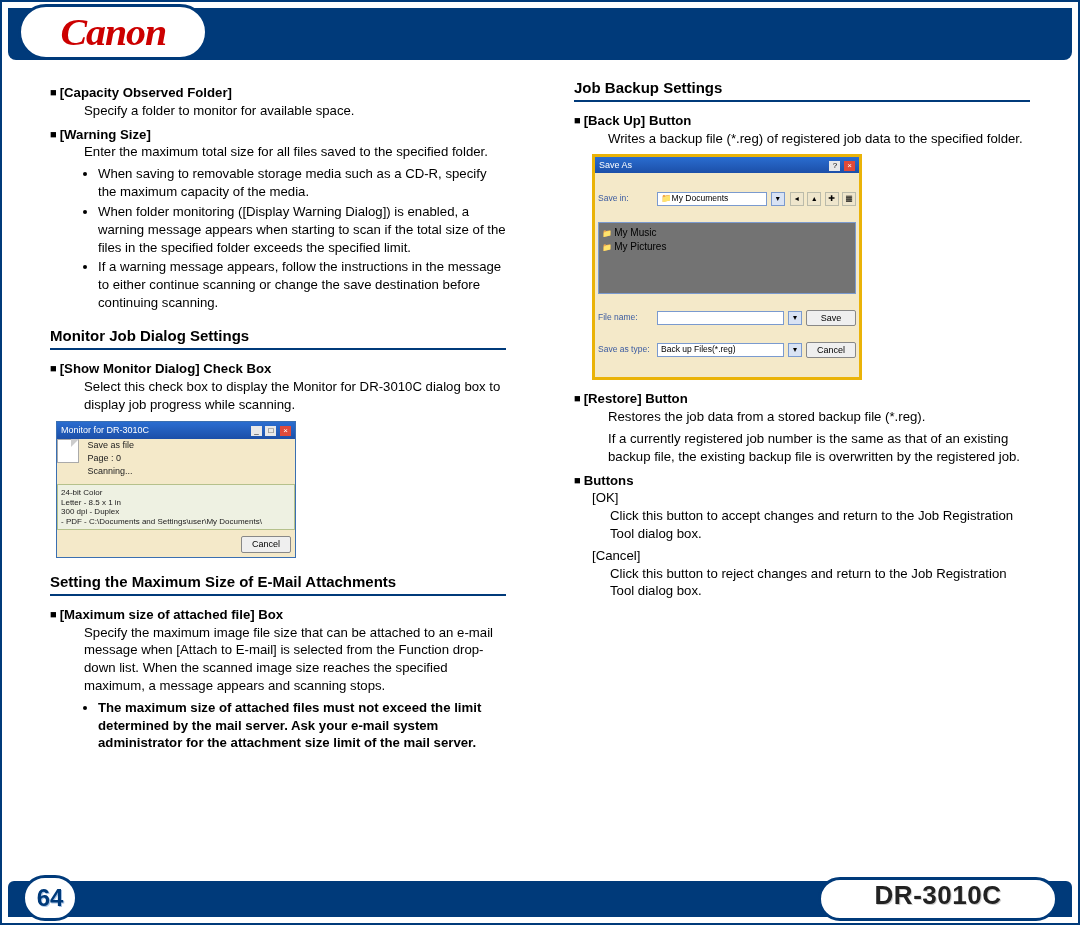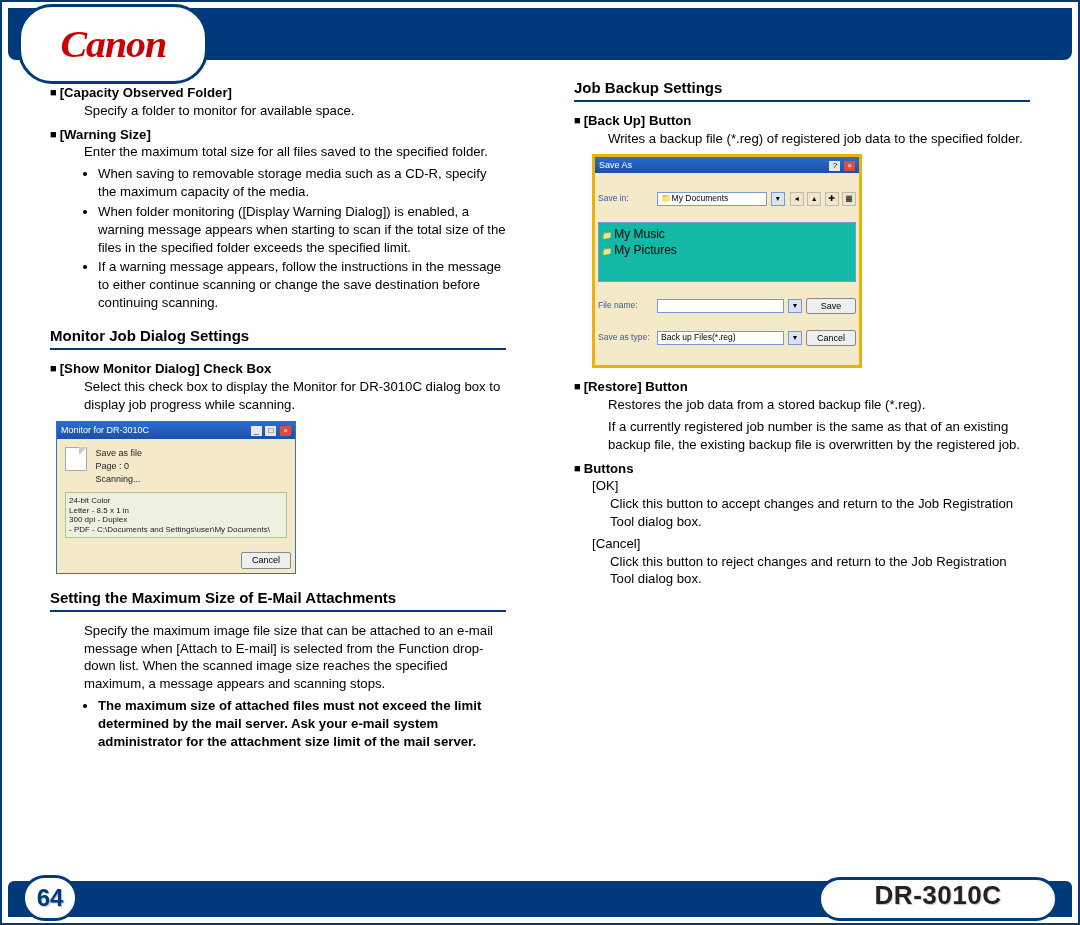--- a/index.html
+++ b/index.html
@@ -25,21 +25,21 @@
     background: #003a7a;
     border-radius: 0 0 8px 8px;
     display: flex;
     align-items: center;
   }
   .logo-pill {
     position: absolute;
     top: 4px;
     left: 18px;
     width: 190px;
-    height: 80px;
+    height: 56px;
     background: #fff;
     border: 3px solid #003a7a;
     border-radius: 34px;
     display: flex;
     align-items: center;
     justify-content: center;
   }
   .canon-logo {
     font-family: Georgia, 'Times New Roman', serif;
     font-weight: bold;
@@ -114,21 +114,21 @@
     align-items: center;
   }
   .mock-title .winbtns span {
     display: inline-block; width: 11px; height: 10px;
     background: #e8e8e8; margin-left: 1px; font-size: 8px;
     text-align:center; line-height:10px; color:#000;
   }
   .mock-title .winbtns .close { background:#e04a3a; color:#fff; }
   .mock-body {
     background: #f4e9c9;
-    padding: 8px;
+    padding: 0;
     font-size: 9px;
     color: #222;
     min-height: 90px;
     position: relative;
   }
   .mock-body .icon {
     display:inline-block; width:22px; height:24px; background:#fff;
     border:1px solid #aaa; vertical-align:top; margin-right:6px;
     position:relative;
   }
@@ -158,22 +158,22 @@
   .mock-saveas .row label { width: 55px; color:#3a5aa0;}
   .mock-saveas .inp {
     flex:1; background:#fff; border:1px solid #7a9acf; height:14px;
     padding:0 3px; font-size:8.5px; display:flex; align-items:center;
   }
   .mock-saveas .droparrow{width:14px;height:14px;background:#d9e3f4;border:1px solid #7a9acf;
     text-align:center;line-height:12px;font-size:8px;}
   .mock-saveas .toolbtns span{display:inline-block;width:14px;height:14px;
     border:1px solid #bba; background:#efe6cc; margin-left:1px;font-size:8px;
     text-align:center;line-height:12px;}
-  .mock-saveas .filearea{background:#14b8a6;border:1px solid #7a9acf;height:60px;
-    padding:3px;font-size:12px;}
+  .mock-saveas .filearea{background:#737373;border:1px solid #7a9acf;height:72px;
+    padding:3px;font-size:10px;}
   .mock-saveas .fileitem::before{content:"📁 ";font-size:8px;}
   .mock-saveas .sbtn{border:1px solid #888;background:#efefef;padding:1px 10px;
     border-radius:2px;font-size:9px;min-width:50px;text-align:center;}
   
   
   .footer-band {
     position: absolute;
     bottom: 8px; left: 8px; right: 8px;
     height: 36px;
     background: #003a7a;
@@ -258,20 +258,21 @@
           <div>- PDF - C:\Documents and Settings\user\My Documents\</div>
         </div>
       </div>
       <div class="mock-btnrow">
         <span class="mock-btn">Cancel</span>
       </div>
     </div>
 
     <div class="section-title">Setting the Maximum Size of E-Mail Attachments</div>
 
+    <div class="item-head">[Maximum size of attached file] Box</div>
     <div class="item-desc">Specify the maximum image file size that can be attached to an e-mail message when [Attach to E-mail] is selected from the Function drop-down list. When the scanned image size reaches the specified maximum, a message appears and scanning stops.</div>
     <ul class="bullet-list">
       <li class="bold-note">The maximum size of attached files must not exceed the limit determined by the mail server. Ask your e-mail system administrator for the attachment size limit of the mail server.</li>
     </ul>
   </div>
 
   <div class="col">
     <div class="section-title" style="margin-top:0">Job Backup Settings</div>
 
     <div class="item-head">[Back Up] Button</div>

